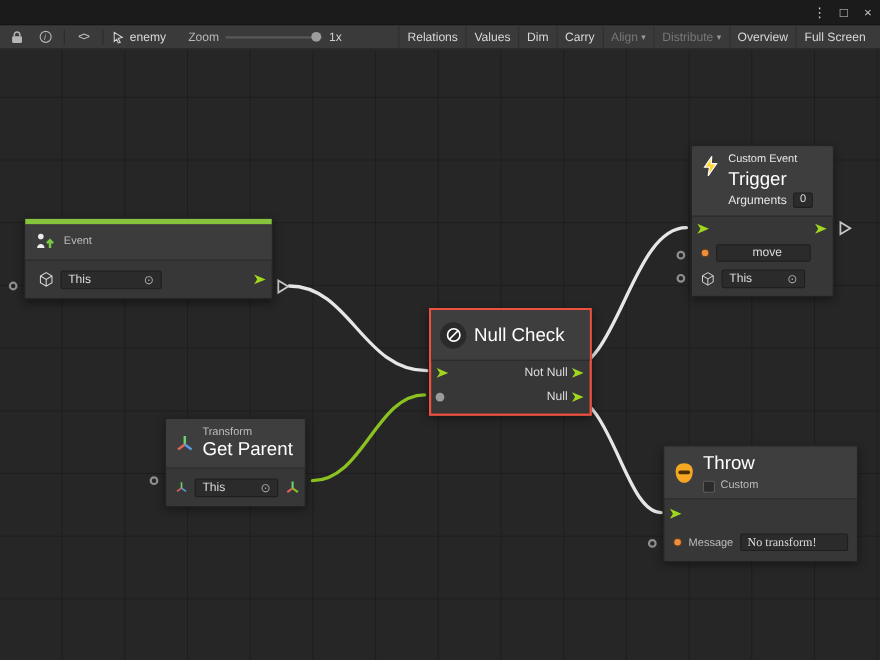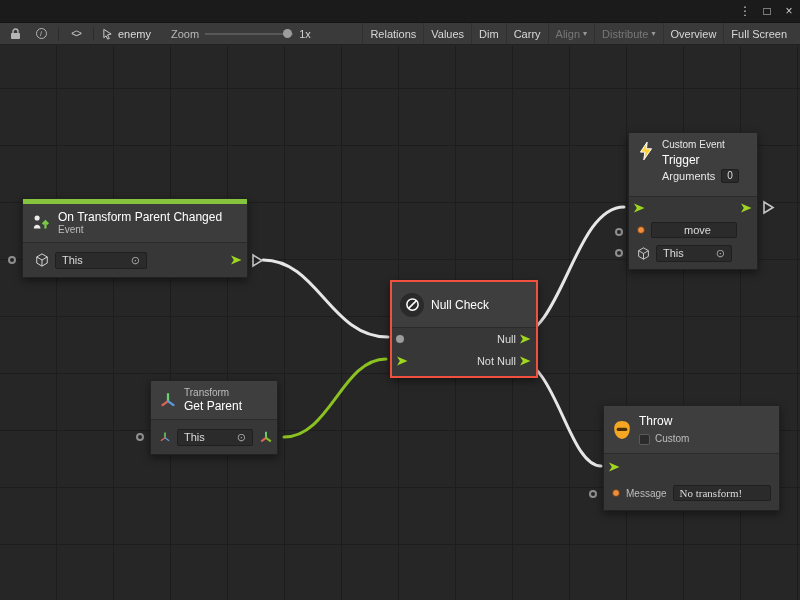--- a/index.html
+++ b/index.html
@@ -34,21 +34,21 @@
     background-image:linear-gradient(#1d1d1d 1px, transparent 1px), linear-gradient(90deg, #1d1d1d 1px, transparent 1px);
     background-size:57px 57px; background-position:-1px -15px; }
   .wires { position:absolute; top:0; left:0; }
 
   
   .node { position:absolute; background:#373737; border:1px solid #222; font-size:11px; color:#ddd; box-shadow:0 3px 8px rgba(0,0,0,.45); }
   .node.selected { border:2px solid #f0503e; }
   .node-header { display:flex; align-items:center; gap:7px; padding:6px 8px; background:#3e3e3e; border-bottom:1px solid #2a2a2a; }
   .nh-texts { display:flex; flex-direction:column; line-height:1.2; }
   .nh-cat { font-size:10px; color:#bdbdbd; }
-  .nh-title { font-size:12px; color:#fff; }
+  .nh-title { font-size:17px; color:#fff; }
   .row { position:relative; display:flex; align-items:center; gap:6px; padding:0 12px; }
   .field { background:#2b2b2b; border:1px solid #1f1f1f; border-radius:2px; color:#dcdcdc; font-size:11px; padding:1px 6px; display:flex; align-items:center; justify-content:space-between; gap:6px; }
   .target-glyph { color:#aaa; font-size:11px; }
   .checkbox { width:11px; height:11px; background:#2b2b2b; border:1px solid #5a5a5a; border-radius:2px; }
   .dot { width:8px; height:8px; border-radius:50%; }
   .dot.orange { background:#f08d3c; border:1px solid #5e3a1a; }
   .dot.gray { background:#9c9c9c; }
   .port-abs-left { position:absolute; left:4px; }
   .port-abs-right { position:absolute; right:4px; }
   .green-bar { height:5px; background:#86c43e; }
@@ -148,21 +148,20 @@
 
   <div class="node" style="left:22px; top:152px; width:226px;">
     <div class="green-bar"></div>
     <div class="node-header" style="background:#3c3c3c;">
       <svg width="20" height="20" viewBox="0 0 18 18">
         <circle cx="5.5" cy="4.5" r="2.3" fill="#ededed"></circle>
         <path d="M2.5 14 C2.5 9.5 8.5 9.5 8.5 14 Z" fill="#ededed"></path>
         <path d="M13 14 V8 M10.5 10 L13 7.5 L15.5 10" stroke="#7ac943" stroke-width="2" fill="none"></path>
       </svg>
       <div class="nh-texts">
-        <span class="nh-title">On Transform Parent Changed</span>
         <span class="nh-cat">Event</span>
       </div>
     </div>
     <div class="row" style="height:34px;">
       <svg width="14" height="14" viewBox="0 0 16 16">
           <path d="M8 1 L14 4.5 V11.5 L8 15 L2 11.5 V4.5 Z M2 4.5 L8 8 L14 4.5 M8 8 V15" fill="none" stroke="#d8d8d8" stroke-width="1.1"></path>
         </svg>
       <span class="field" style="width:92px;">
         <span>This</span>
         <span class="target-glyph">⊙</span>
@@ -177,31 +176,31 @@
     <div class="node-header" style="height:46px;">
       <span class="icon-circle">
         <svg width="15" height="15" viewBox="0 0 20 20">
             <circle cx="10" cy="10" r="7.5" fill="none" stroke="#fff" stroke-width="2"></circle>
             <line x1="4.8" y1="15.2" x2="15.2" y2="4.8" stroke="#fff" stroke-width="2"></line>
           </svg>
       </span>
       <span class="nh-title">Null Check</span>
     </div>
     <div class="row" style="height:22px; justify-content:flex-end; padding-right:20px;">
+      <svg class="port-abs-left" width="13" height="12">
+          <path d="M1 1.5 L11.5 6 L1 10.5 L3.8 6 Z" fill="#9fd71e"></path>
+        </svg>
+      <span>Not Null</span>
+      <svg class="port-abs-right" width="13" height="12">
+          <path d="M1 1.5 L11.5 6 L1 10.5 L3.8 6 Z" fill="#9fd71e"></path>
+        </svg>
+    </div>
+    <div class="row" style="height:22px; justify-content:flex-end; padding-right:20px;">
       <span class="dot gray port-abs-left"></span>
       <span>Null</span>
-      <svg class="port-abs-right" width="13" height="12">
-          <path d="M1 1.5 L11.5 6 L1 10.5 L3.8 6 Z" fill="#9fd71e"></path>
-        </svg>
-    </div>
-    <div class="row" style="height:22px; justify-content:flex-end; padding-right:20px;">
-      <svg class="port-abs-left" width="13" height="12">
-          <path d="M1 1.5 L11.5 6 L1 10.5 L3.8 6 Z" fill="#9fd71e"></path>
-        </svg>
-      <span>Not Null</span>
       <svg class="port-abs-right" width="13" height="12">
           <path d="M1 1.5 L11.5 6 L1 10.5 L3.8 6 Z" fill="#9fd71e"></path>
         </svg>
     </div>
     <div style="height:4px;"></div>
   </div>
 
   <div class="node" style="left:150px; top:334px; width:128px;">
     <div class="node-header">
       <svg width="18" height="18" viewBox="0 0 16 16">

